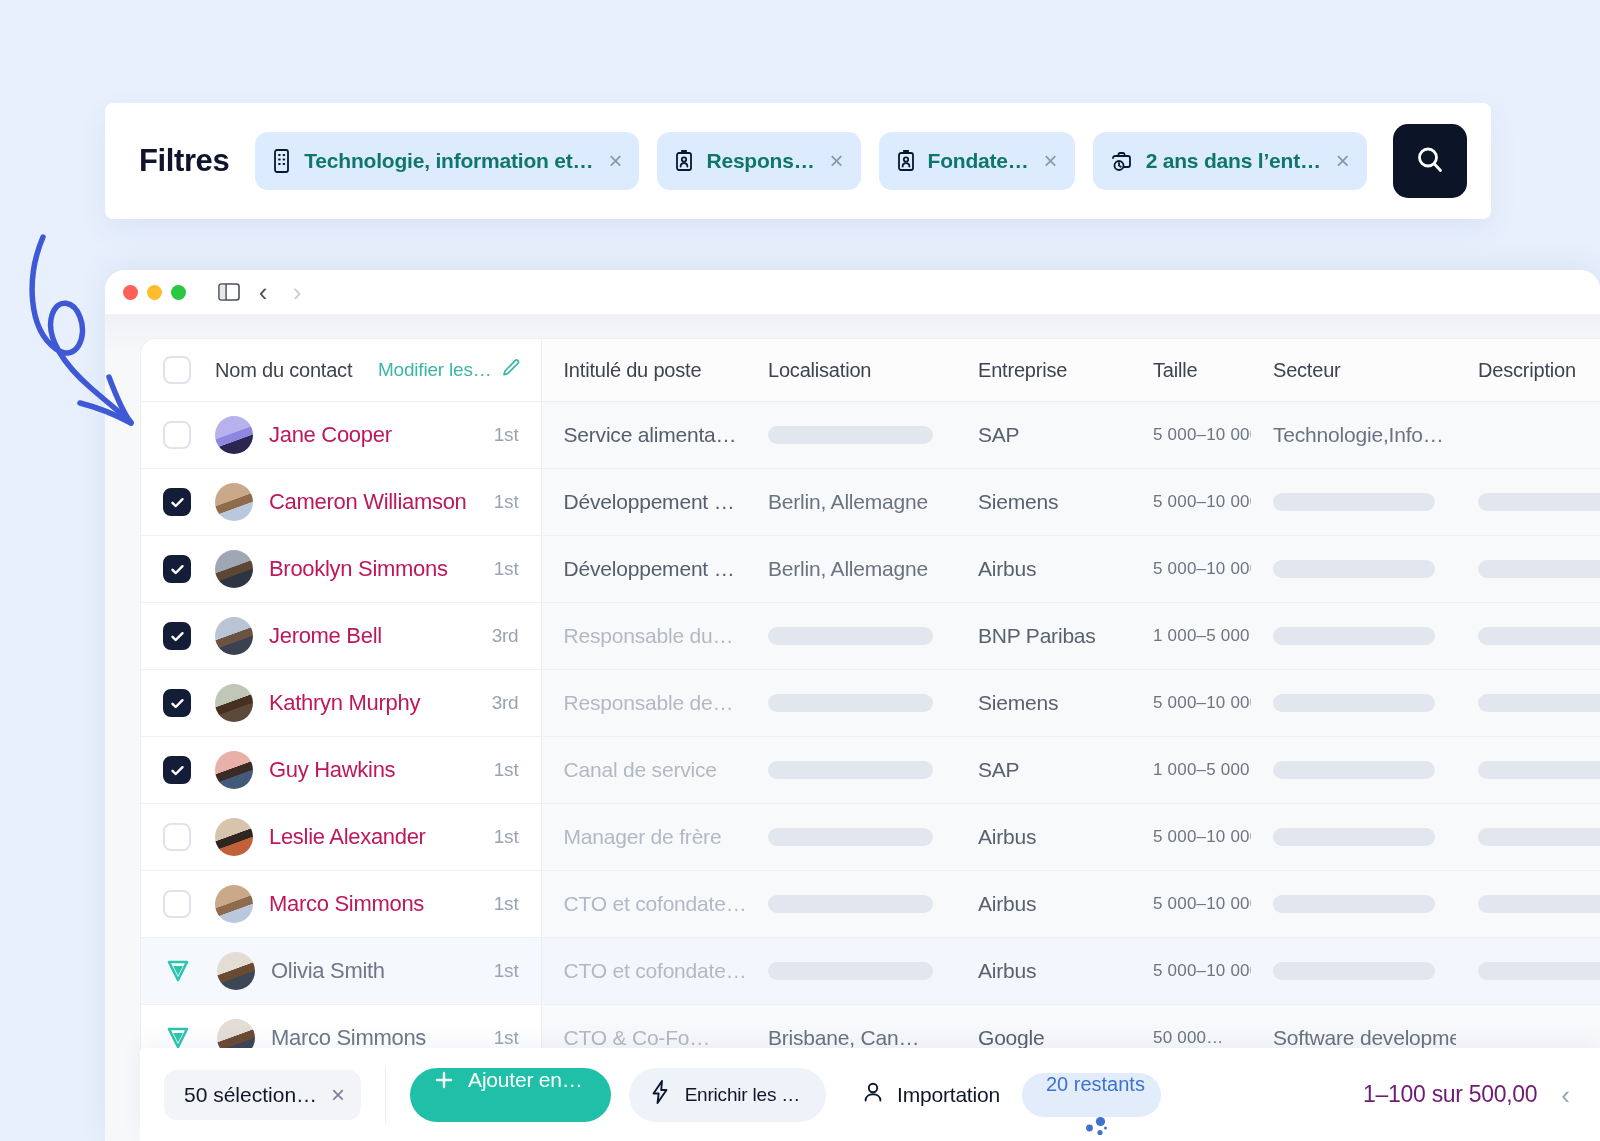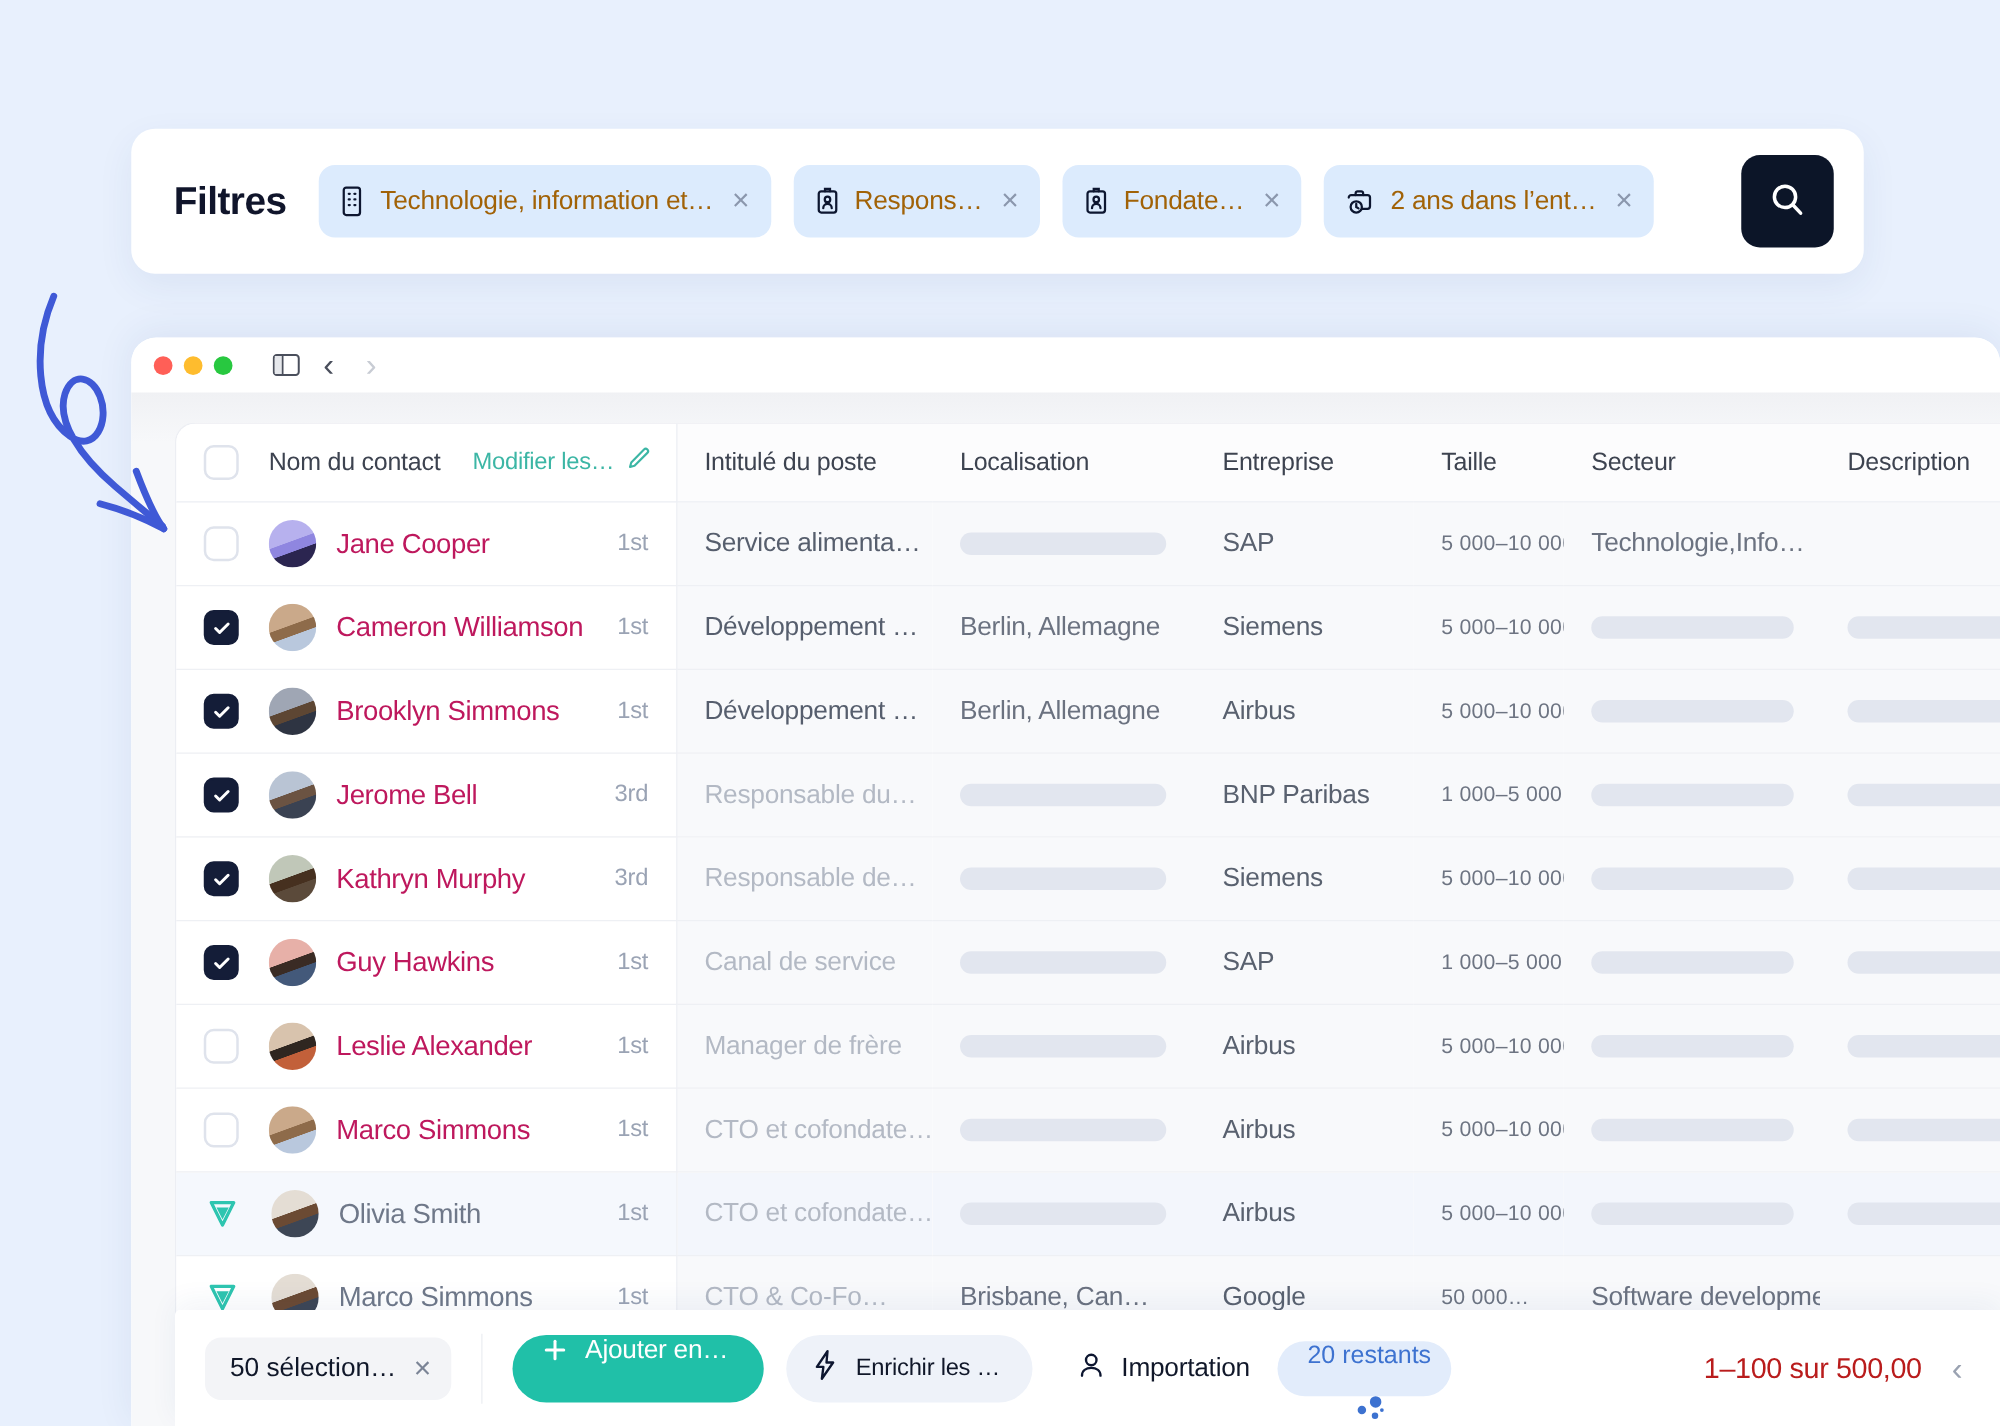--- a/index.html
+++ b/index.html
@@ -14,36 +14,36 @@
 
   
   .page::before{
     content:"";position:absolute;inset:0;border-radius:26px;
     box-shadow:0 0 0 0 transparent;pointer-events:none;z-index:60;
   }
 
   
   .filters-card{
     position:absolute; left:105px; top:103px; width:1386px; height:116px;
-    background:#ffffff; border-radius:19px;
+    background:#ffffff; border-radius:8px;
     box-shadow:0 10px 30px rgba(40,70,130,.07);
     display:flex; align-items:center; padding:0 24px 0 34px; gap:18px;
   }
   .filters-title{
     font-size:31px; font-weight:700; color:#10152b; letter-spacing:-.4px;
     white-space:nowrap; margin-right:8px;
   }
   .chip{
     display:flex;align-items:center;gap:11px;
     background:#dcebfd; border-radius:13px;
     height:58px; padding:0 17px 0 16px; flex:0 0 auto;
     cursor:pointer;
   }
   .chip .chip-label{
-    font-size:21px;color:#a16207;font-weight:400;white-space:nowrap;
+    font-size:21px;color:#0f766e;font-weight:700;white-space:nowrap;
     letter-spacing:-.2px;
   }
   .chip .chip-close{
     font-size:24px;color:#8b97ad;line-height:1;margin-left:4px;
     font-weight:300; cursor:pointer;
   }
   .chip svg{display:block}
   .search-btn{
     margin-left:auto; width:74px;height:74px;border-radius:15px;
     background:#0c1528; display:flex;align-items:center;justify-content:center;
@@ -167,21 +167,21 @@
   .import{
     display:flex;align-items:center;gap:13px;margin-left:36px;font-size:21px;
     color:#101729;cursor:pointer;letter-spacing:-.2px;
   }
   .badge-rem{
     display:flex;align-items:center;gap:18px;background:#e2ecfb;border-radius:22px;
     height:44px;padding:0 16px 0 24px;margin-left:22px;cursor:pointer;flex-direction:column;
   }
   .badge-rem .t{font-size:20px;color:#3d72d0;}
   .pager{margin-left:auto;display:flex;align-items:center;gap:24px;}
-  .pager .range{font-size:23px;color:#b91c1c;letter-spacing:-.3px;}
+  .pager .range{font-size:23px;color:#701a75;letter-spacing:-.3px;}
   .pager .nav{font-size:26px;color:#9aa2b1;font-weight:300;line-height:1;cursor:pointer}
 
   
   .arrow{position:absolute;left:12px;top:225px;width:160px;height:225px;z-index:5;pointer-events:none}
 </style>
 </head>
 <body>
 
 <div class="page">
 

